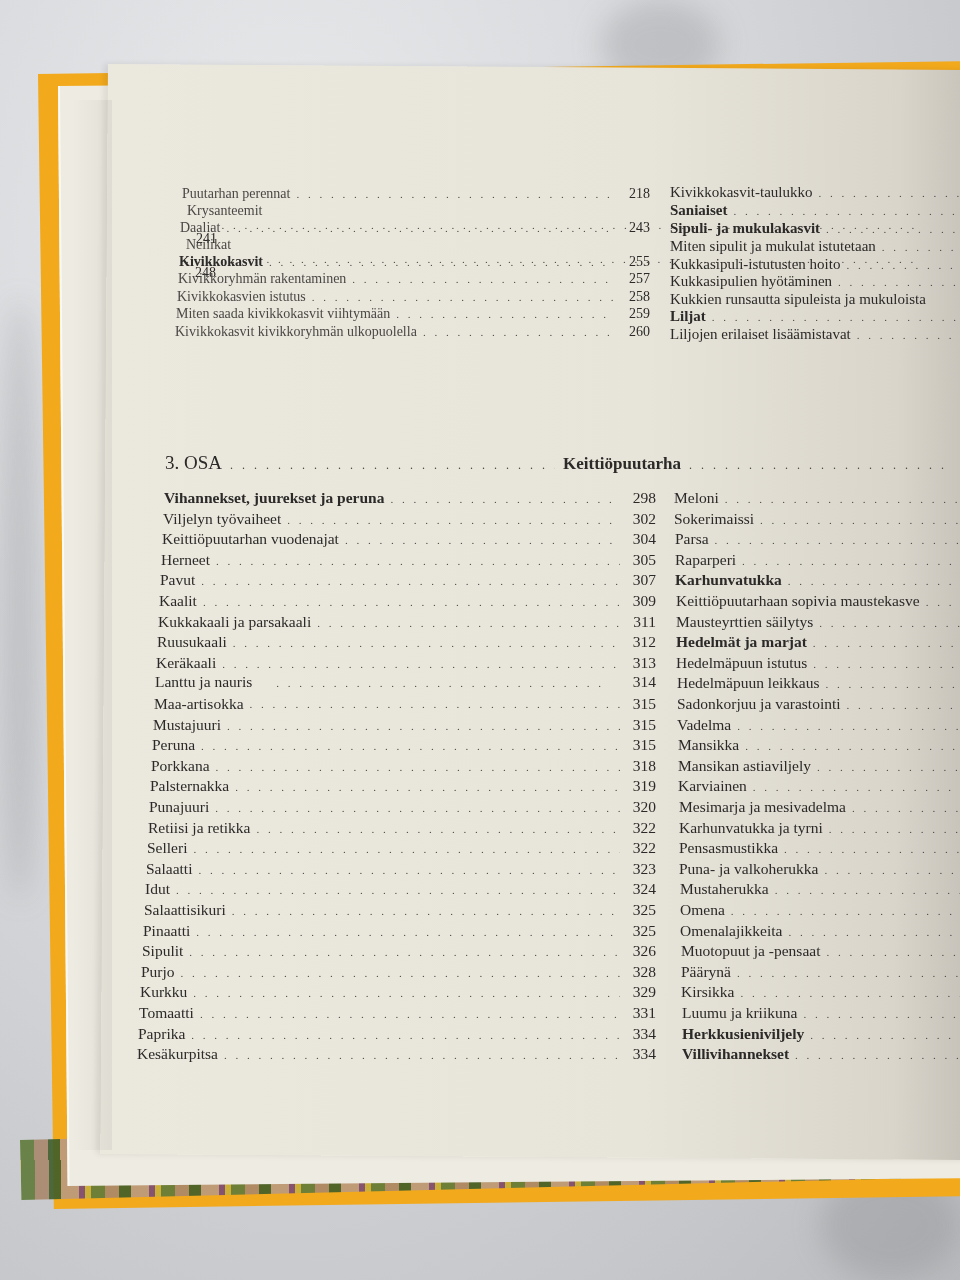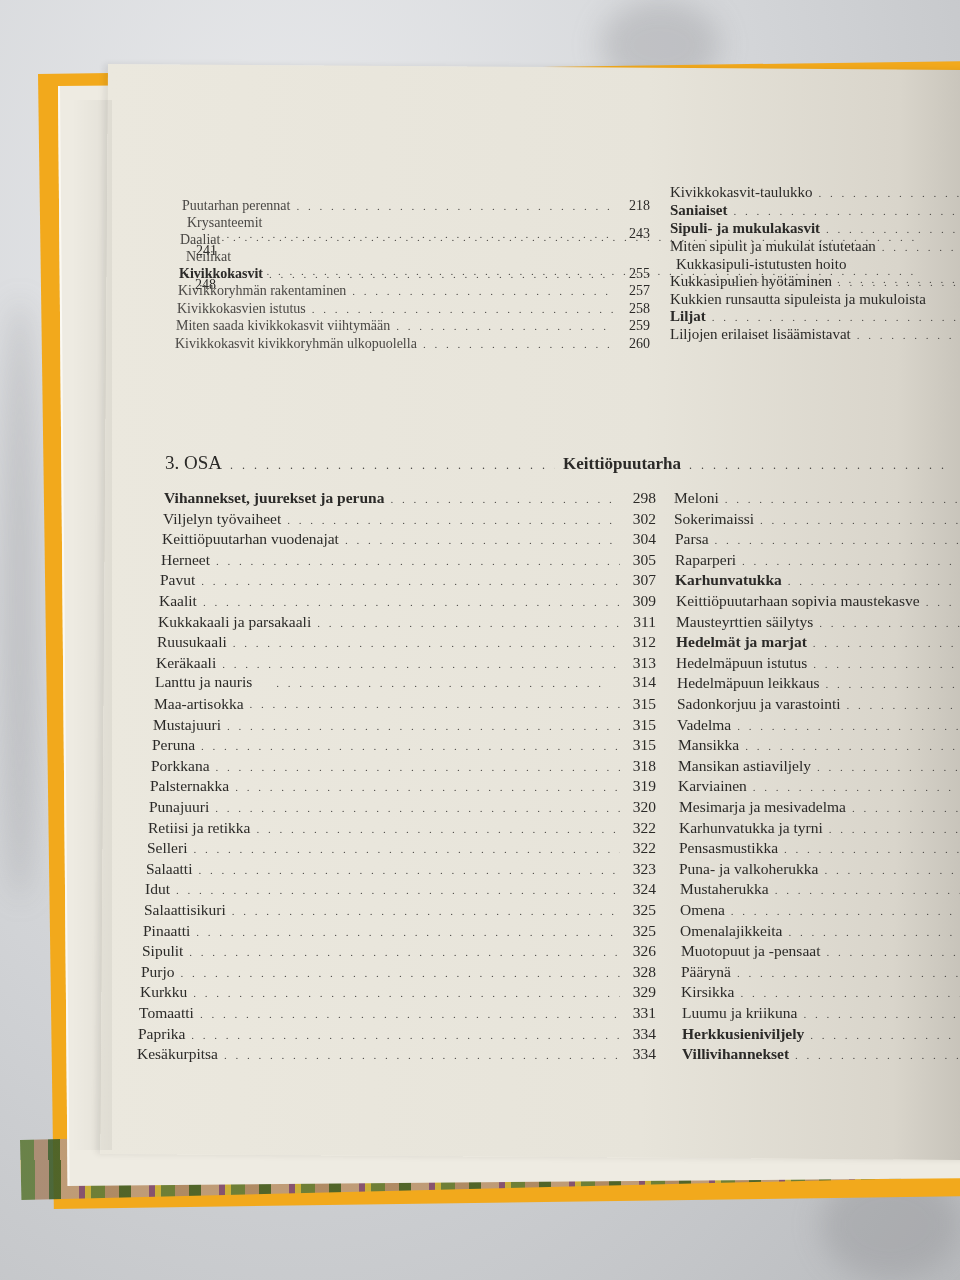--- a/index.html
+++ b/index.html
@@ -52,21 +52,21 @@
       flex: 1 1 auto; overflow: hidden; margin: 0 6px; letter-spacing: 3px;
       color: #4a4845; font-size: 11px;
     }
     .row .leader::before {
       content: ". . . . . . . . . . . . . . . . . . . . . . . . . . . . . . . . . . . . . . . . . . . . . . . . . . . . . . . . . . . . . . . .";
     }
     .row .pg { flex: 0 0 auto; text-align: right; width: 30px; }
     .bold { font-weight: bold; }
     
     .tl .row { font-size: 14px; }
-    .tl .row .title { color: #4a4845; margin-top: 12px; }
+    .tl .row .title { color: #4a4845; }
     
     .rcol .row { font-size: 15px; }
     .rcol .row .leader { margin-right: 0; }
     .section-head {
       position: absolute; display: flex; align-items: baseline; white-space: nowrap;
       font-size: 19px; color: #2b2a28;
     }
     .section-head .leader { flex: 1 1 auto; overflow: hidden; margin: 0 8px; letter-spacing: 3px; font-size: 12px; color: #4a4845; }
     .section-head .leader::before {
       content: ". . . . . . . . . . . . . . . . . . . . . . . . . . . . . . . . . . . . . . . . . . . . . . . . . . . .";
@@ -145,21 +145,21 @@
       <span class="leader"></span>
     </div>
   <div class="row" style="left:670px;top:220px;width:290px;">
       <span class="title bold">Sipuli- ja mukulakasvit</span>
       <span class="leader"></span>
     </div>
   <div class="row" style="left:670px;top:238px;width:290px;">
       <span class="title">Miten sipulit ja mukulat istutetaan</span>
       <span class="leader"></span>
     </div>
-  <div class="row" style="left:670px;top:256px;width:290px;flex-direction:column;">
+  <div class="row" style="left:670px;top:256px;width:290px;">
       <span class="title">Kukkasipuli-istutusten hoito</span>
       <span class="leader"></span>
     </div>
   <div class="row" style="left:670px;top:273px;width:290px;">
       <span class="title">Kukkasipulien hyötäminen</span>
       <span class="leader"></span>
     </div>
   <div class="row" style="left:670px;top:291px;width:290px;">
       <span class="title">Kukkien runsautta sipuleista ja mukuloista</span>
     </div>

